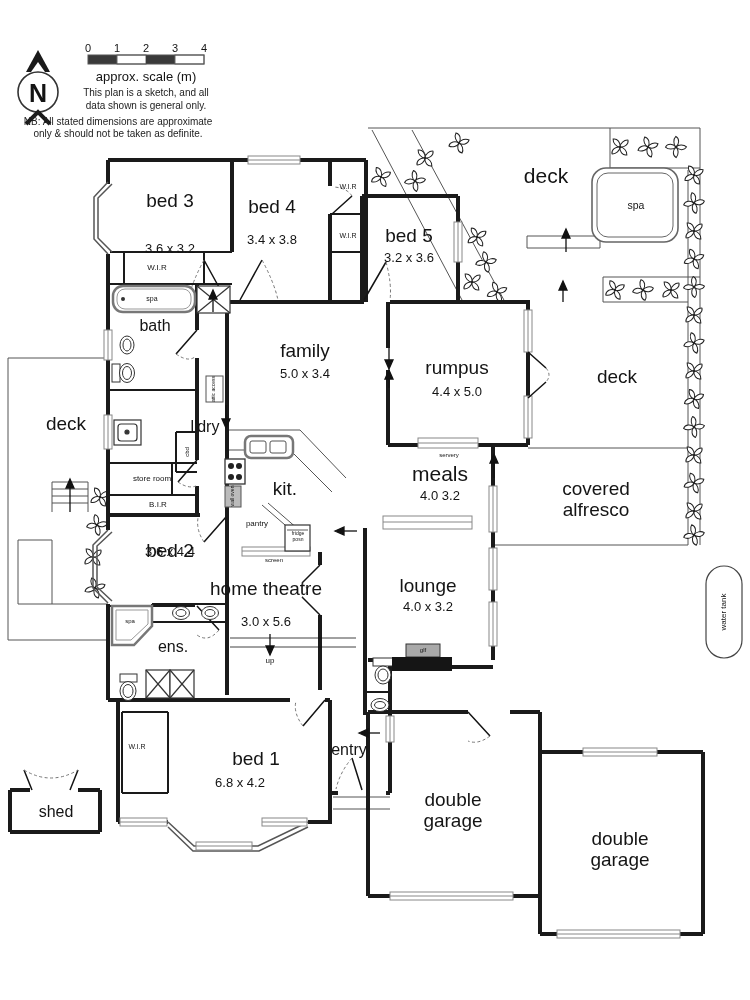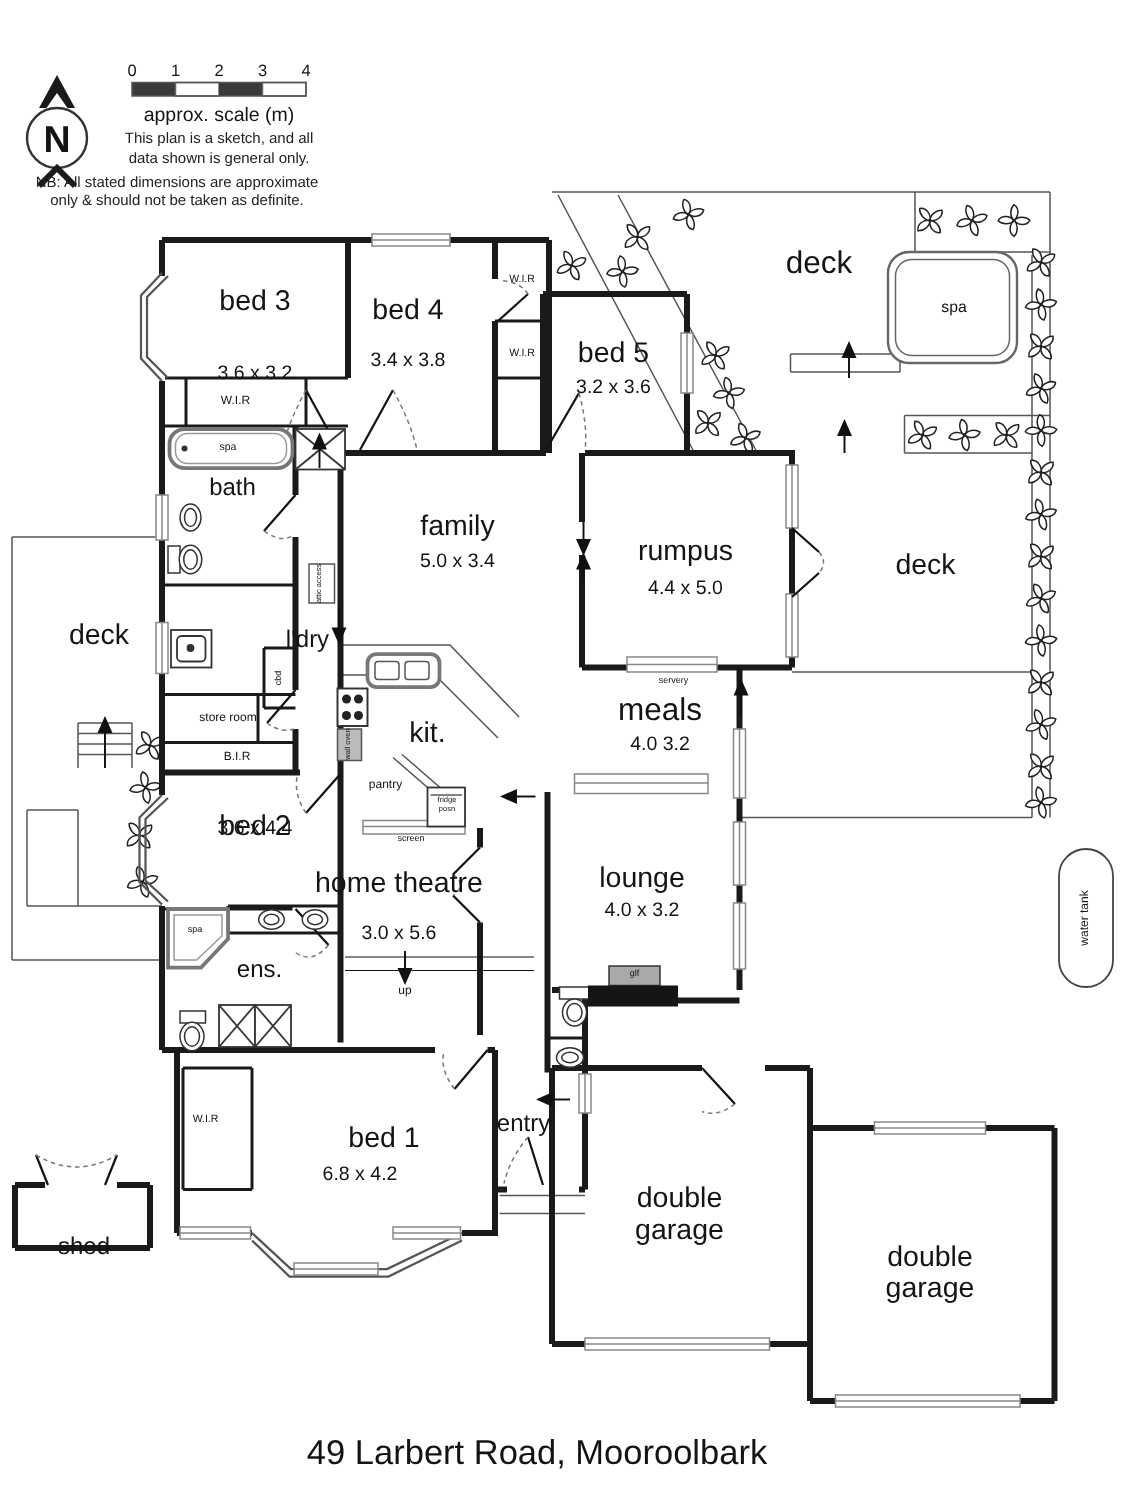--- a/index.html
+++ b/index.html
@@ -406,20 +406,21 @@
 <div class="lbl md" style="left:155px;top:326px;">bath</div>
 <div class="lbl rm" style="left:409px;top:236px;">bed 5</div>
 <div class="lbl dm" style="left:409px;top:258px;">3.2 x 3.6</div>
 <div class="lbl rm22" style="left:546px;top:176px;">deck</div>
 <div class="lbl sm" style="left:636px;top:206px;">spa</div>
 <div class="lbl rm" style="left:305px;top:351px;">family</div>
 <div class="lbl dm" style="left:305px;top:374px;">5.0 x 3.4</div>
 <div class="lbl rm" style="left:457px;top:368px;">rumpus</div>
 <div class="lbl dm" style="left:457px;top:392px;">4.4 x 5.0</div>
 <div class="lbl rm" style="left:617px;top:377px;">deck</div>
+<div class="lbl rm wrap" style="left:596px;top:499px;width:95px;">covered alfresco</div>
 <div class="lbl rm22" style="left:440px;top:474px;">meals</div>
 <div class="lbl dm" style="left:440px;top:496px;">4.0 3.2</div>
 <div class="lbl t6" style="left:449px;top:455px;">servery</div>
 <div class="lbl rm" style="left:285px;top:489px;">kit.</div>
 <div class="lbl xs" style="left:257px;top:524px;">pantry</div>
 <div class="lbl t5 wrap" style="left:298px;top:537px;width:22px;">fridge posn</div>
 <div class="lbl t6" style="left:274px;top:560px;">screen</div>
 <div class="lbl t5 vert" style="left:233px;top:496px;">wall oven</div>
 <div class="lbl t5 vert" style="left:214px;top:389px;">attic access</div>
 <div class="lbl rm" style="left:66px;top:424px;">deck</div>
@@ -436,18 +437,17 @@
 <div class="lbl dm" style="left:428px;top:607px;">4.0 x 3.2</div>
 <div class="lbl t6" style="left:423px;top:650px;">glf</div>
 <div class="lbl md" style="left:173px;top:647px;">ens.</div>
 <div class="lbl t6" style="left:130px;top:621px;">spa</div>
 <div class="lbl t7" style="left:137px;top:747px;">W.I.R</div>
 <div class="lbl rm" style="left:256px;top:759px;">bed 1</div>
 <div class="lbl dm" style="left:240px;top:783px;">6.8 x 4.2</div>
 <div class="lbl md" style="left:349px;top:750px;">entry</div>
 <div class="lbl rm wrap" style="left:453px;top:810px;width:110px;">double garage</div>
 <div class="lbl rm wrap" style="left:620px;top:849px;width:110px;">double garage</div>
-<div class="lbl md" style="left:56px;top:812px;margin-top:20px;">shed</div>
+<div class="lbl md" style="left:56px;top:812px;">shed</div>
 <div class="lbl xs vert" style="left:724px;top:612px;">water tank</div>
 
-<div class="lbl title" style="left:358px;top:969px;">49 Larbert Road, Mooroolbark</div>
 
 </div>
 
 </body></html>

